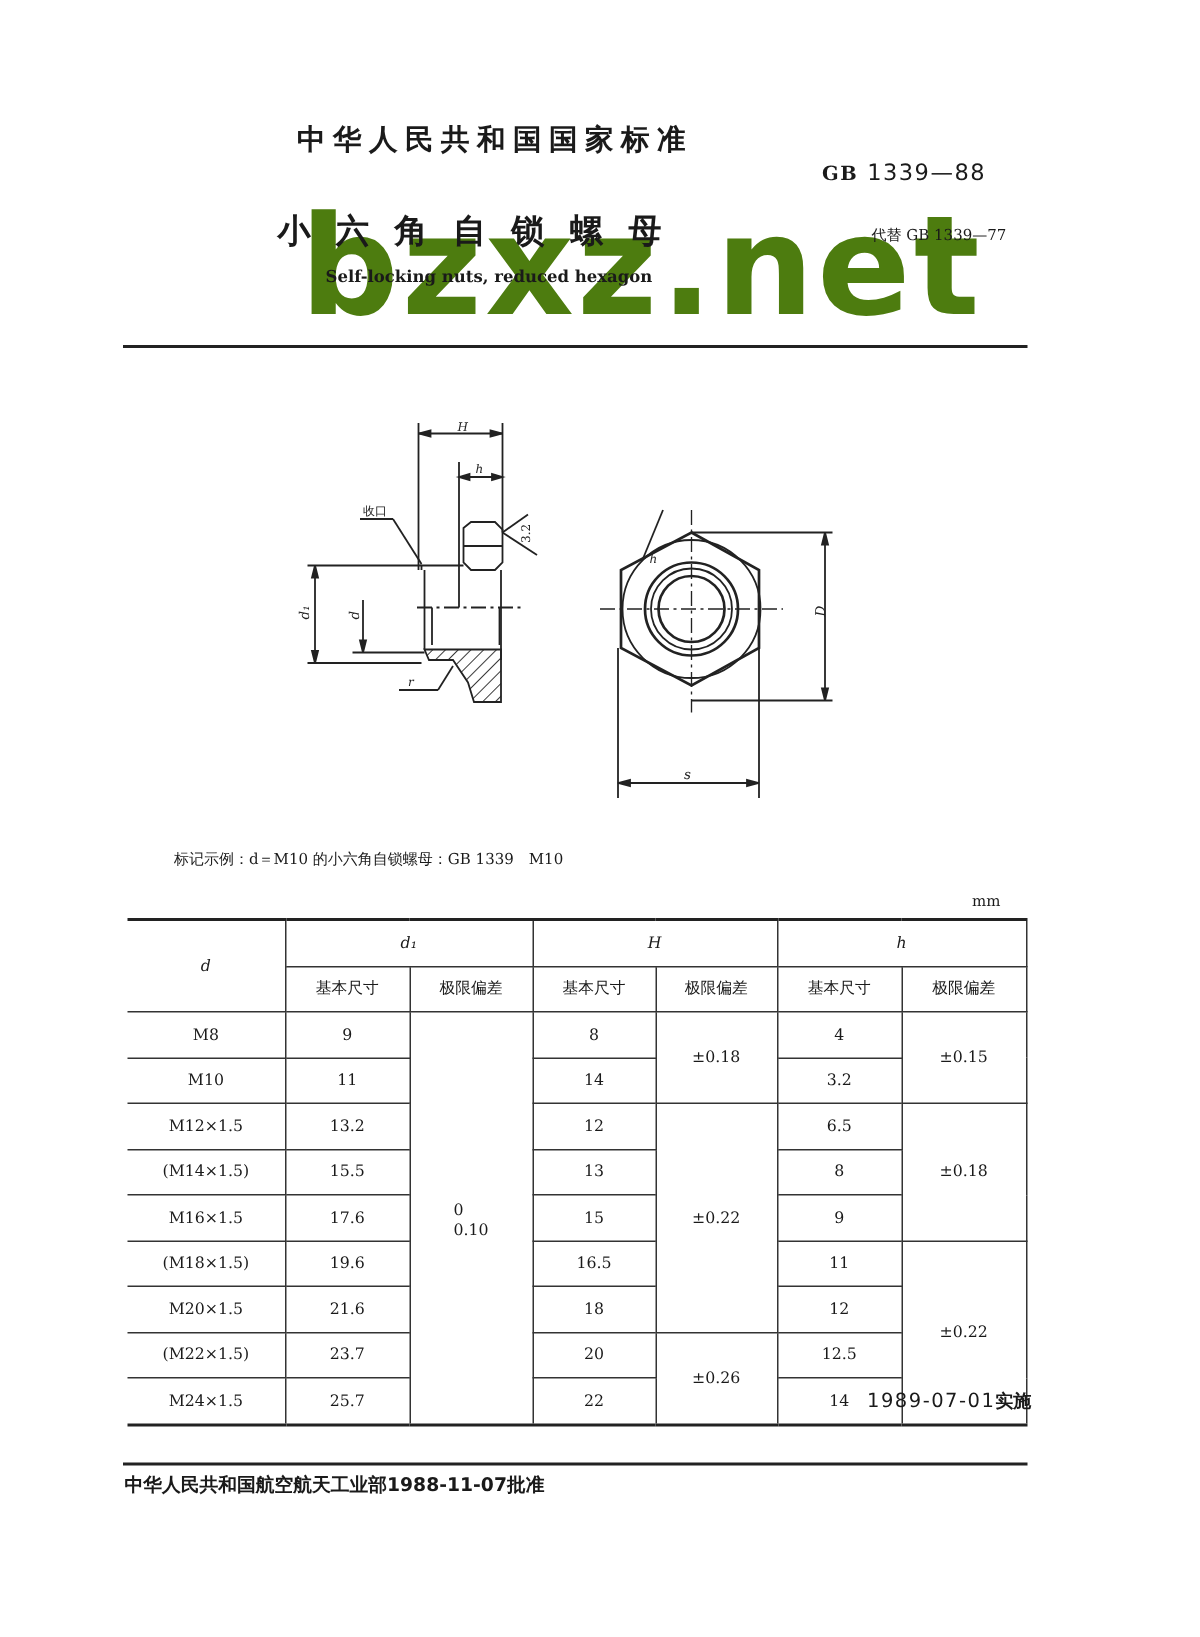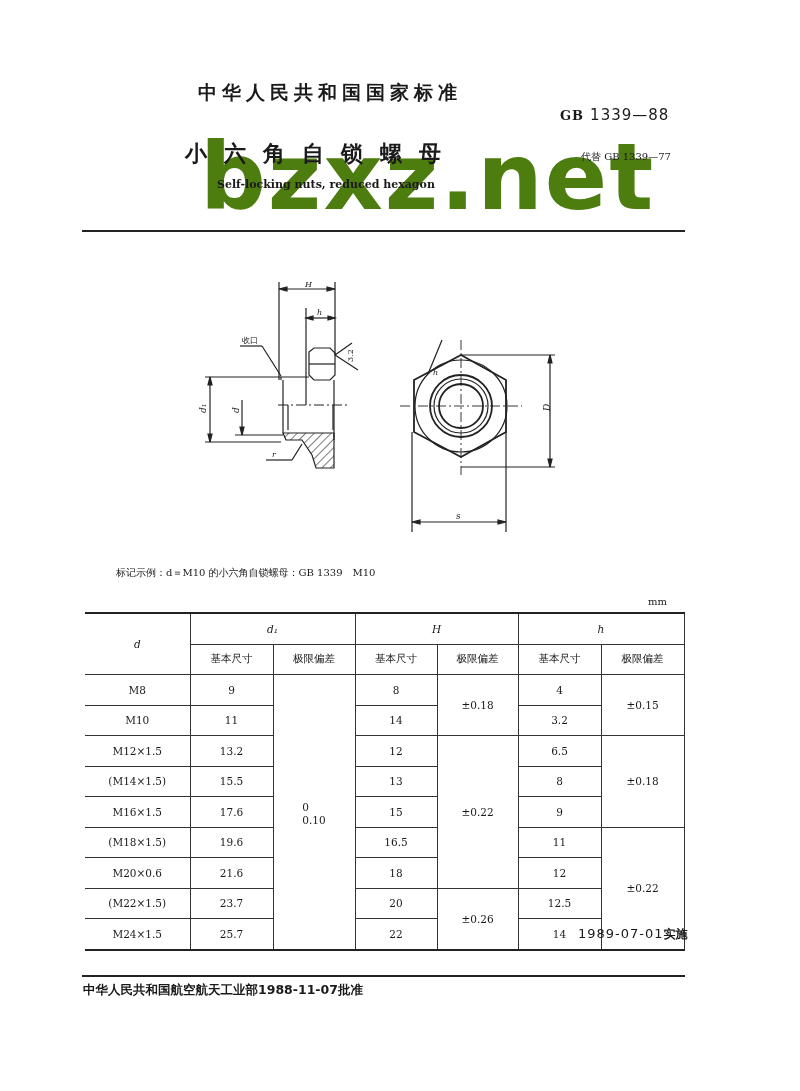--- a/index.html
+++ b/index.html
@@ -3,21 +3,21 @@
   <meta charset="utf-8">
   <style>
     html, body { margin: 0; padding: 0; background: #ffffff; }
     body { width: 800px; height: 1091px; position: relative; overflow: hidden;
            font-family: "DejaVu Serif", "Liberation Serif", serif; color: #1a1a1a; }
     .abs { position: absolute; }
     .watermark { position: absolute; left: 200px; top: 132px; font-family: "DejaVu Sans", sans-serif;
                  font-weight: bold; font-size: 92px; color: #4d7c0f; letter-spacing: 2px; z-index: 0; line-height: 1; }
     .std-org { left: 198px; top: 80px; font-family: "DejaVu Sans", sans-serif; font-weight: bold;
                font-size: 19px; letter-spacing: 5px; z-index: 1; }
-    .std-no { left: 548px; top: 106px; font-family: "DejaVu Sans", sans-serif; font-size: 15px; letter-spacing: 1px; z-index: 1; margin-left: 12px; }
+    .std-no { left: 548px; top: 106px; font-family: "DejaVu Sans", sans-serif; font-size: 15px; letter-spacing: 1px; z-index: 1; }
     .std-no b { font-family: "DejaVu Serif", serif; font-size: 13px; margin-right: 6px; }
     .title-cn { left: 185px; top: 139px; font-family: "DejaVu Sans", sans-serif; font-weight: bold;
                 font-size: 22px; letter-spacing: 17px; z-index: 1; }
     .replaces { left: 549px; top: 150px; font-size: 10px; z-index: 1; margin-left: 32px; }
     .title-en { left: 217px; top: 178px; font-weight: bold; font-size: 11px; z-index: 1; }
     .rule-top { left: 82px; top: 230px; width: 603px; height: 2px; background: #222; }
     .drawing { left: 190px; top: 270px; width: 400px; height: 270px; }
     .marking { left: 116px; top: 566px; font-size: 10px; }
     .unit { left: 648px; top: 596px; font-size: 10px; }
     table.spec { position: absolute; left: 85px; top: 612px; border-collapse: collapse;
@@ -212,21 +212,21 @@
 
   <tr>
     <td class="first">(M18×1.5)</td>
     <td>19.6</td>
     <td>16.5</td>
     <td>11</td>
     <td class="lastcol bottom" rowspan="4">±0.22</td>
   </tr>
 
   <tr>
-    <td class="first">M20×0.6</td>
+    <td class="first">M20×1.5</td>
     <td>21.6</td>
     <td>18</td>
     <td>12</td>
   </tr>
 
   <tr>
     <td class="first">(M22×1.5)</td>
     <td>23.7</td>
     <td>20</td>
     <td class="bottom" rowspan="2">±0.26</td>

